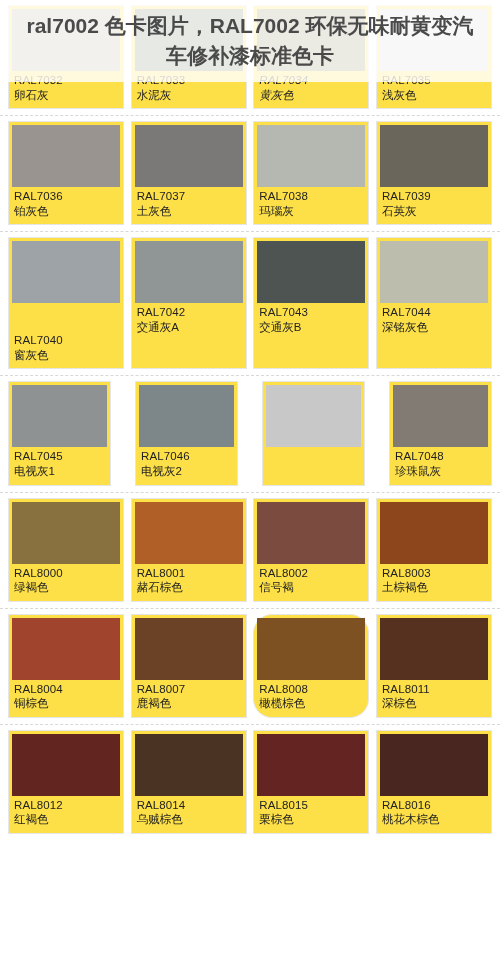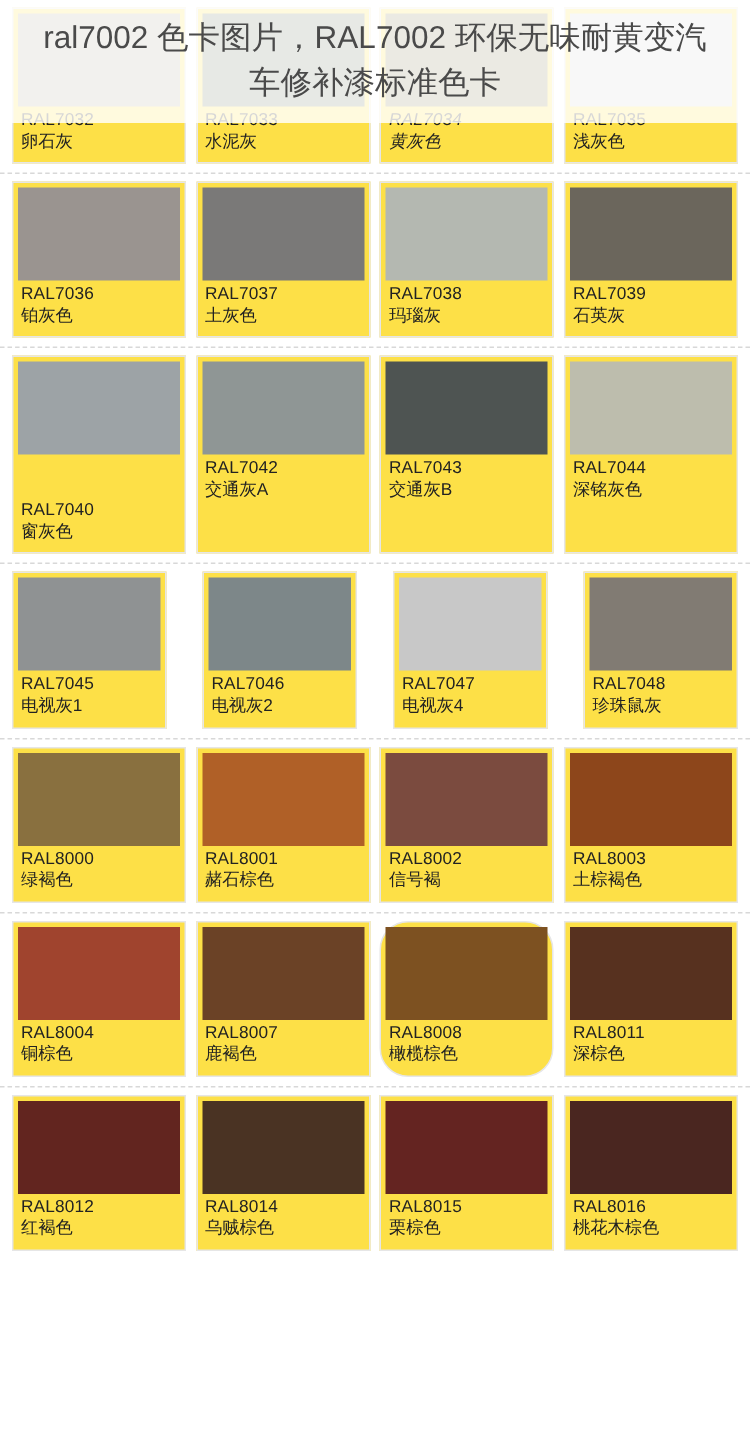--- a/index.html
+++ b/index.html
@@ -72,21 +72,21 @@
     justify-content: center;
     pointer-events: none;
     z-index: 5;
   }
   #title-text {
     font-size: 21px;
     line-height: 1.45;
     color: #4a4a4a;
     text-align: center;
     width: 452px;
-    font-weight: 400;
+    font-weight: 700;
   }
 </style>
 </head>
 <body>
 
 <div id="page">
 
   <div id="swatch-grid">
       <div class="row" style="border-bottom-color: rgb(216, 216, 216);">
         <div class="card" style="border-color: rgb(230, 230, 230);">
@@ -188,24 +188,20 @@
         </div>
         <div class="card" style="border-color: rgb(230, 230, 230);">
           <div class="swatch" title="RAL7046" style="background: rgb(125, 135, 137);"></div>
           <div class="meta">
             <div class="code">RAL7046</div>
             <div class="cname">电视灰2</div>
           </div>
         </div>
         <div class="card" style="border-color: rgb(230, 230, 230);">
           <div class="swatch" title="RAL7047" style="background: rgb(200, 200, 200);"></div>
-          <div class="meta">
-            <div class="code">RAL7047</div>
-            <div class="cname">电视灰4</div>
-          </div>
         </div>
         <div class="card" style="border-color: rgb(230, 230, 230);">
           <div class="swatch" title="RAL7048" style="background: rgb(129, 123, 115);"></div>
           <div class="meta">
             <div class="code">RAL7048</div>
             <div class="cname">珍珠鼠灰</div>
           </div>
         </div>
       </div>
       <div class="row" style="border-bottom-color: rgb(216, 216, 216);">

